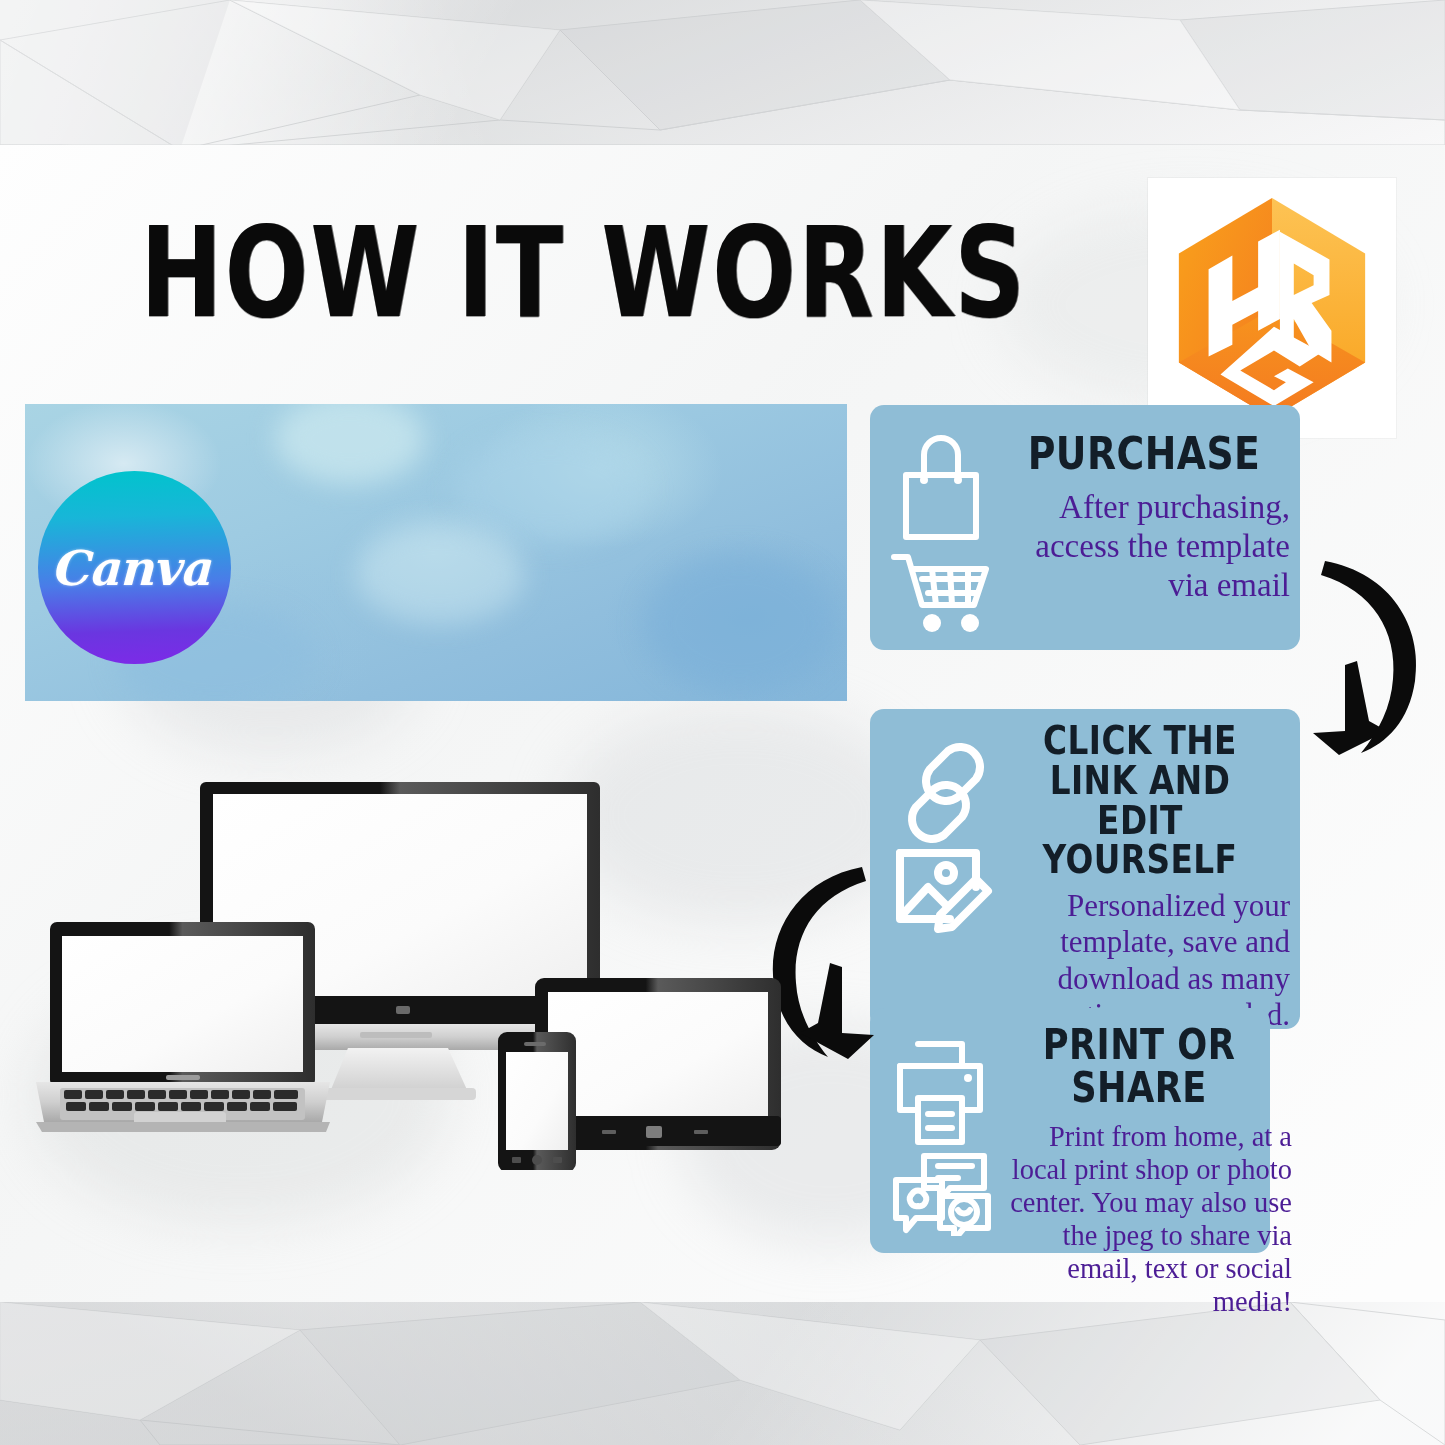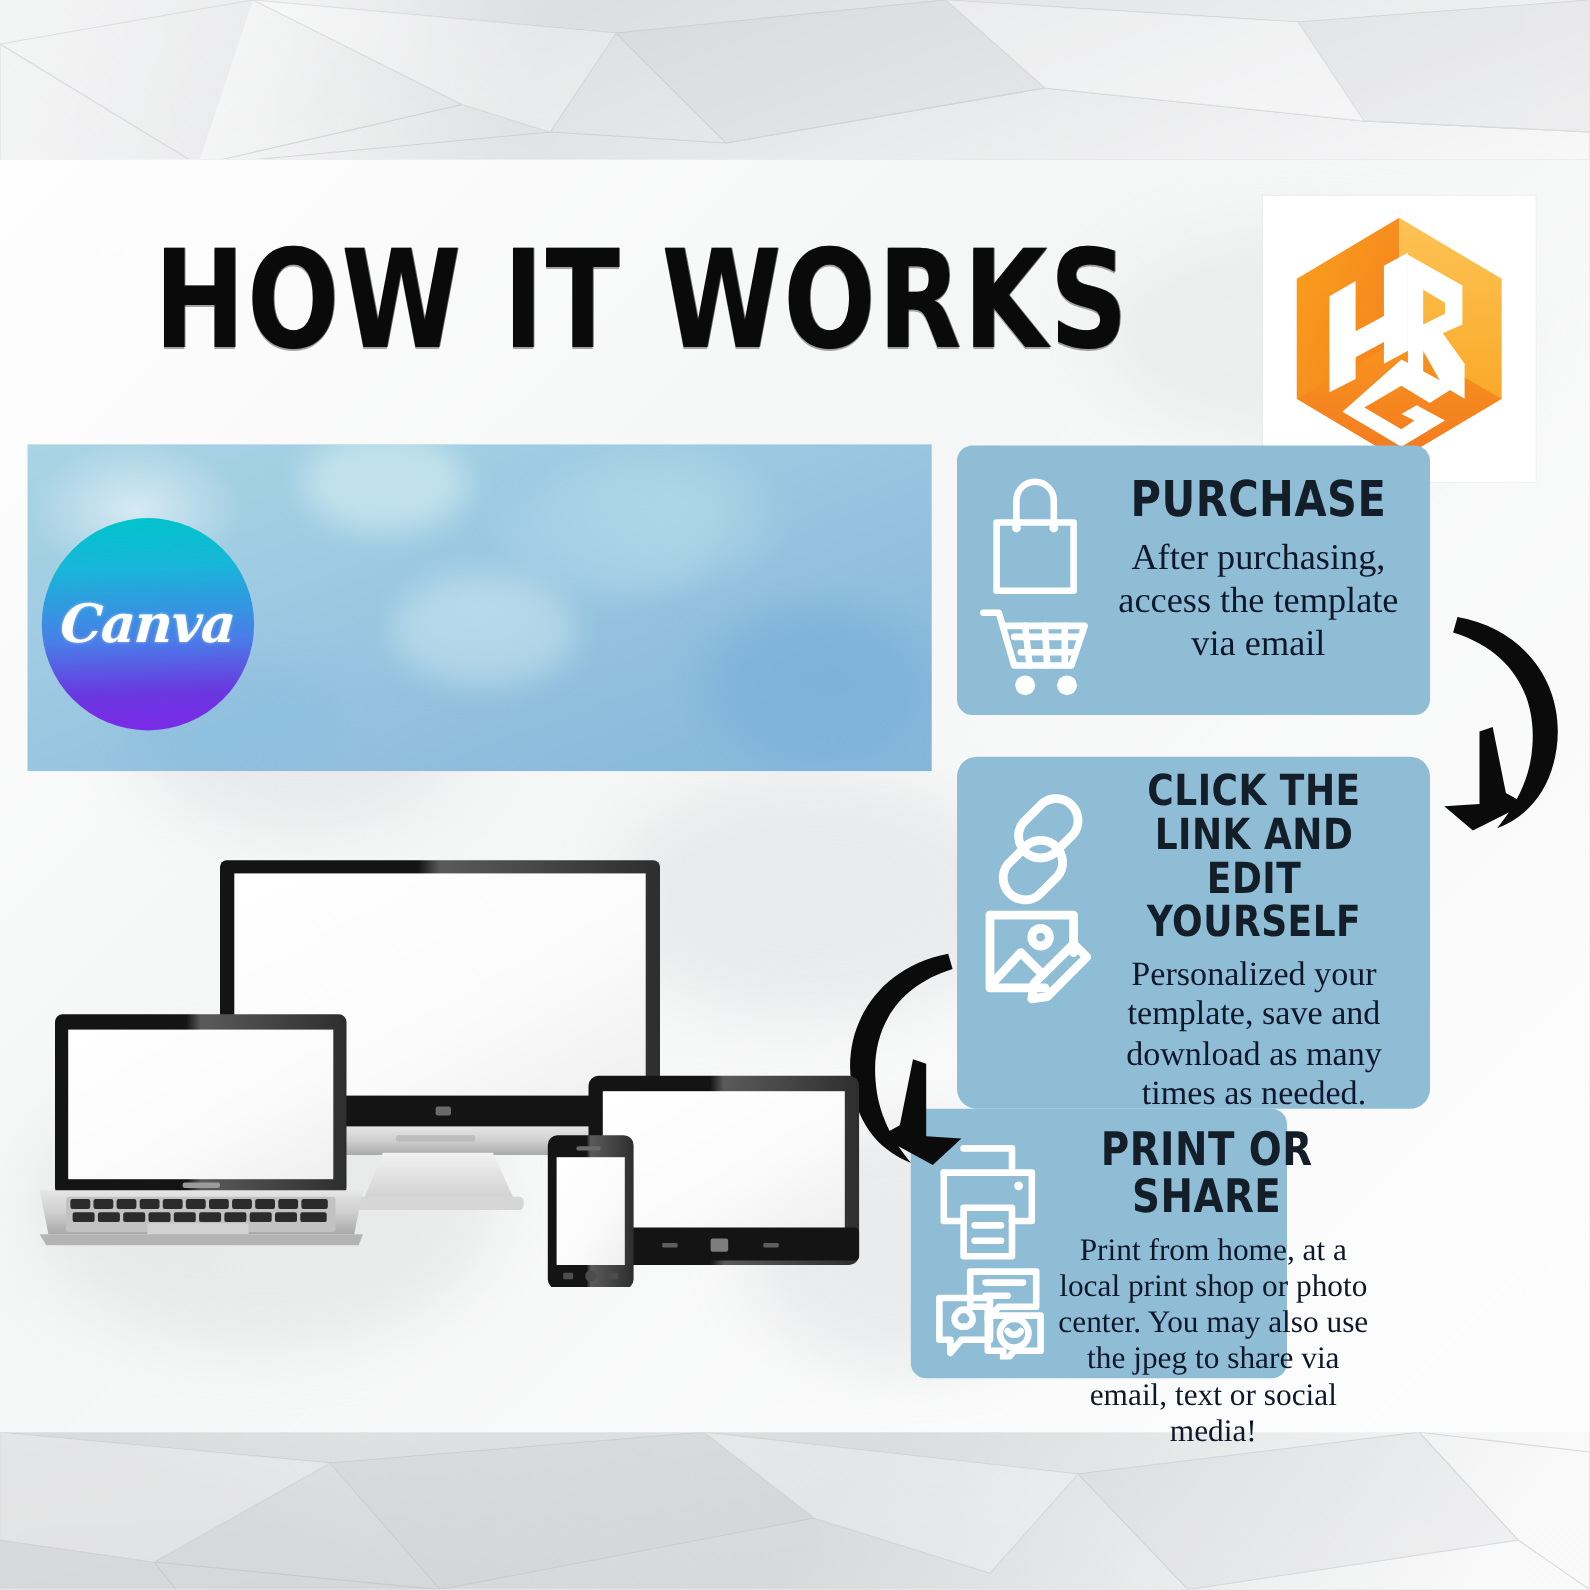--- a/index.html
+++ b/index.html
@@ -100,40 +100,40 @@
     font-family:"DejaVu Sans",sans-serif;
     font-weight:bold;
     color:#131e28;
     line-height:1.02;
     letter-spacing:.5px;
     transform:scaleX(.84);
     text-align:center;
   }
   .card-body{
     font-family:"Liberation Serif",serif;
-    color:#0f172a;
-    text-align:center;
+    color:#4c1d95;
+    text-align:right;
     line-height:1.18;
   }
   .icons{position:absolute;left:18px;top:0;width:108px;}
   .icons svg{display:block;}
 
   #card-purchase{left:870px;top:405px;width:430px;height:245px;}
   #card-purchase .txtcol{position:absolute;left:128px;top:26px;width:292px;}
   #card-purchase .card-head{font-size:45px;}
   #card-purchase .card-body{font-size:33px;margin-top:11px;}
   #card-purchase .icons{top:22px;}
 
-  #card-click{left:870px;top:688px;width:430px;height:320px;border-radius:18px;}
+  #card-click{left:870px;top:709px;width:430px;height:320px;}
   #card-click .txtcol{position:absolute;left:120px;top:12px;width:300px;}
   #card-click .card-head{font-size:39px;}
   #card-click .card-body{font-size:31px;margin-top:8px;line-height:1.17;}
   #card-click .icons{top:28px;}
 
-  #card-print{left:828px;top:1008px;width:342px;height:245px;}
+  #card-print{left:870px;top:1008px;width:400px;height:245px;}
   #card-print .txtcol{position:absolute;left:116px;top:16px;width:306px;}
   #card-print .card-head{font-size:42px;}
   #card-print .card-body{font-size:28.5px;margin-top:10px;line-height:1.16;margin-left:12px;}
   #card-print .icons{top:28px;}
 
   
   .arrow{position:absolute;}
 
   
   #devices{position:absolute;left:30px;top:770px;width:760px;height:400px;}

